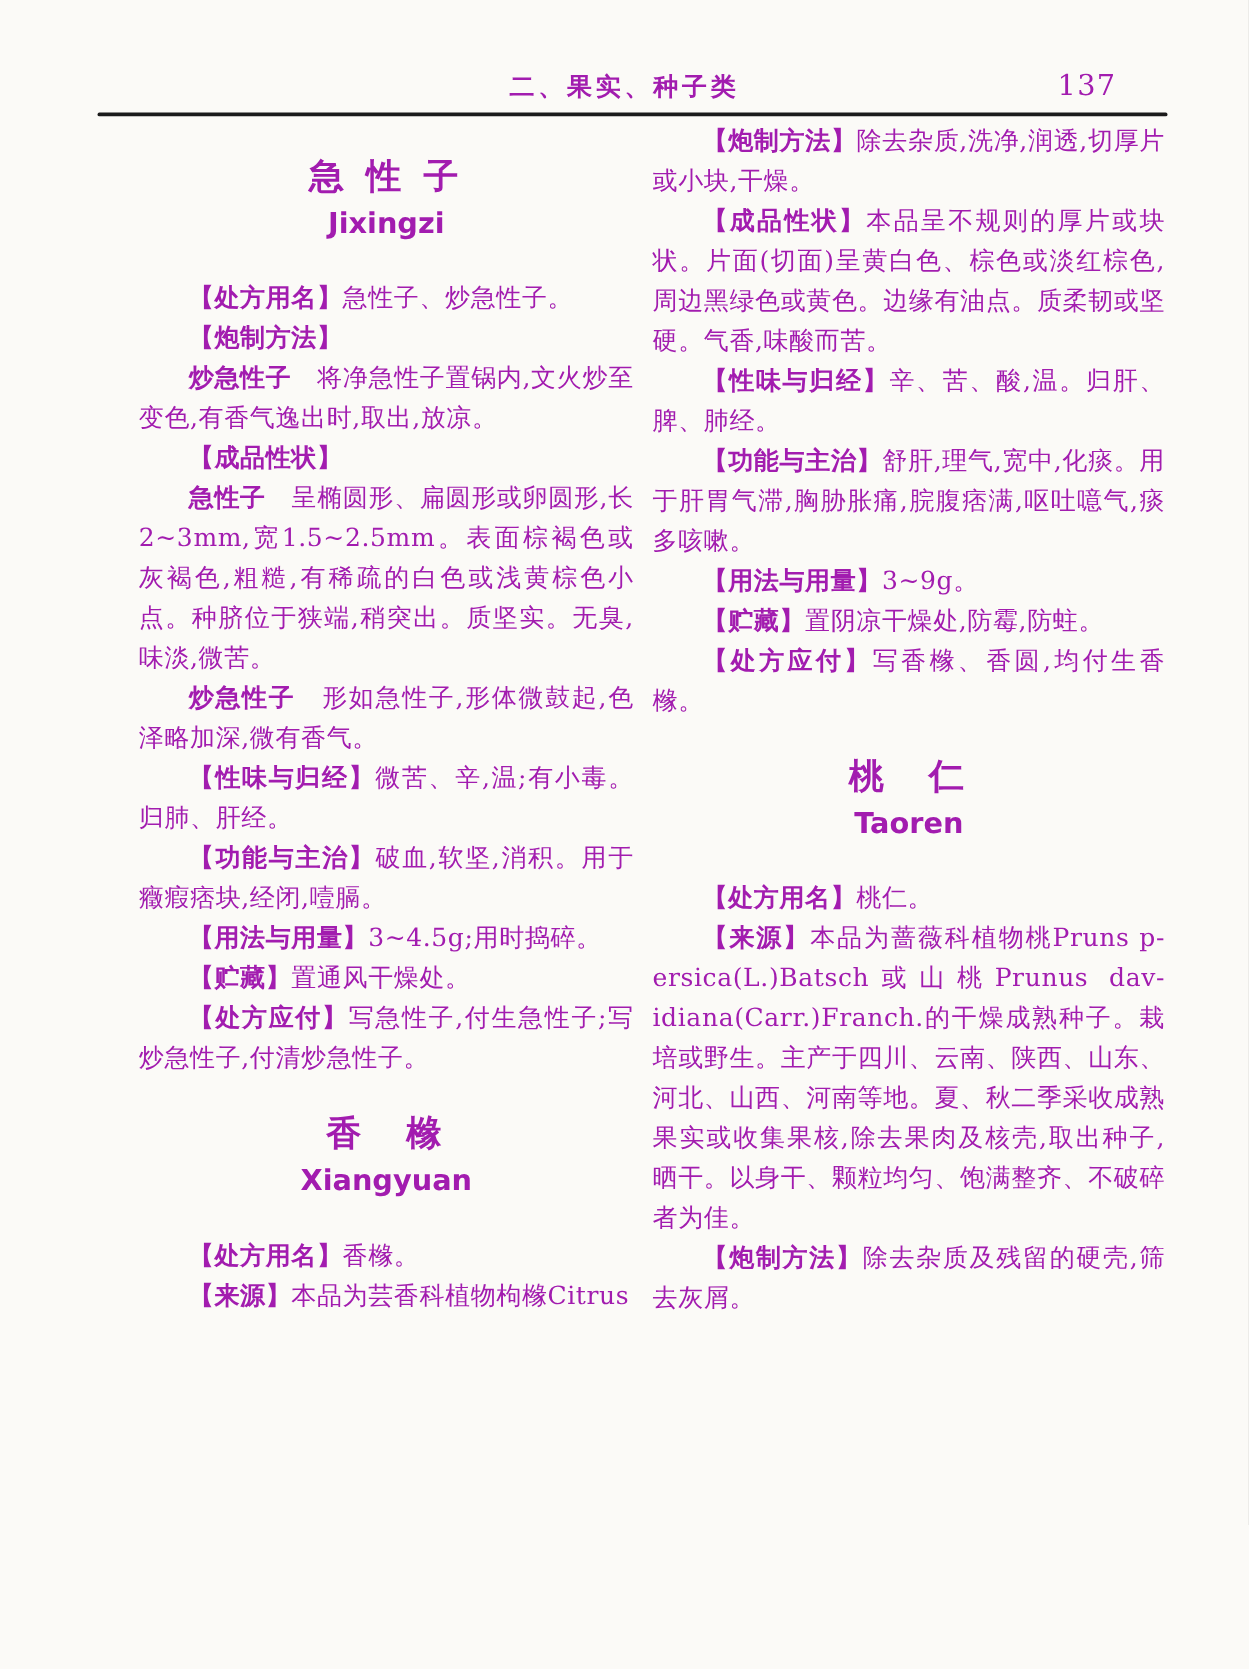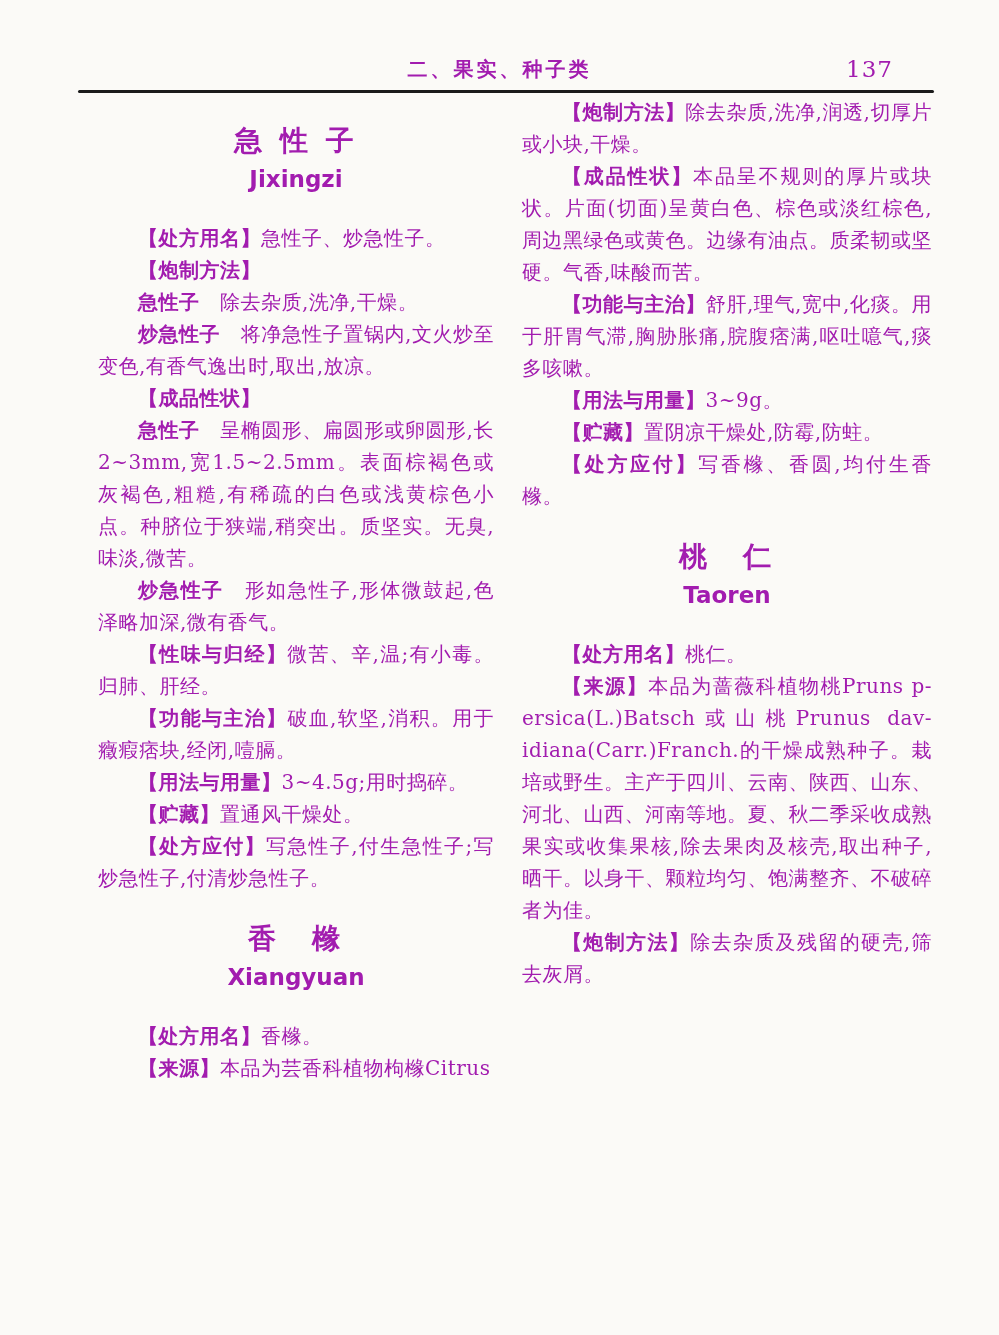--- a/index.html
+++ b/index.html
@@ -40,21 +40,21 @@
     left: 78px;
     width: 856px;
     height: 3px;
     background: #1b1b1b;
     border-radius: 2px;
   }
   .column {
     position: absolute;
     top: 96px;
   }
-  .col-left  { left: 98px;  width: 396px; }
+  .col-left  { left: 111px;  width: 396px; }
   .col-right { left: 522px; width: 410px; }
 
   .blk-title {
     font-size: 28px;
     font-weight: 700;
     text-align: center;
     letter-spacing: 4px;
     margin: 26px 0 6px 0;
     font-family: "DejaVu Sans", "Liberation Sans", sans-serif;
   }
@@ -85,38 +85,38 @@
 <div class="page">
   <div class="running-head">二、果实、种子类</div>
   <div class="page-number">137</div>
   <div class="head-rule"></div>
 
   <div id="col-left" class="column col-left">
       <div class="blk-title">急 性 子</div>
       <div class="blk-pinyin">Jixingzi</div>
       <div class="blk-para"><b>【处方用名】</b>急性子、炒急性子。</div>
       <div class="blk-para"><b>【炮制方法】</b></div>
-      <div class="blk-para"><b>急性子</b>　除去杂质,洗净,干燥。</div>
       <div class="blk-para"><b>炒急性子</b>　将净急性子置锅内,文火炒至变色,有香气逸出时,取出,放凉。</div>
       <div class="blk-para"><b>【成品性状】</b></div>
       <div class="blk-para"><b>急性子</b>　呈椭圆形、扁圆形或卵圆形,长2~3mm,宽1.5~2.5mm。表面棕褐色或灰褐色,粗糙,有稀疏的白色或浅黄棕色小点。种脐位于狭端,稍突出。质坚实。无臭,味淡,微苦。</div>
       <div class="blk-para"><b>炒急性子</b>　形如急性子,形体微鼓起,色泽略加深,微有香气。</div>
       <div class="blk-para"><b>【性味与归经】</b>微苦、辛,温;有小毒。归肺、肝经。</div>
       <div class="blk-para"><b>【功能与主治】</b>破血,软坚,消积。用于癥瘕痞块,经闭,噎膈。</div>
       <div class="blk-para"><b>【用法与用量】</b>3~4.5g;用时捣碎。</div>
       <div class="blk-para"><b>【贮藏】</b>置通风干燥处。</div>
       <div class="blk-para"><b>【处方应付】</b>写急性子,付生急性子;写炒急性子,付清炒急性子。</div>
       <div class="blk-title">香　橼</div>
       <div class="blk-pinyin">Xiangyuan</div>
       <div class="blk-para"><b>【处方用名】</b>香橼。</div>
       <div class="blk-para"><b>【来源】</b>本品为芸香科植物枸橼Citrus</div>
     </div>
   <div id="col-right" class="column col-right">
       <div class="blk-para"><b>【炮制方法】</b>除去杂质,洗净,润透,切厚片或小块,干燥。</div>
       <div class="blk-para"><b>【成品性状】</b>本品呈不规则的厚片或块状。片面(切面)呈黄白色、棕色或淡红棕色,周边黑绿色或黄色。边缘有油点。质柔韧或坚硬。气香,味酸而苦。</div>
+      <div class="blk-para"><b>【性味与归经】</b>辛、苦、酸,温。归肝、脾、肺经。</div>
       <div class="blk-para"><b>【功能与主治】</b>舒肝,理气,宽中,化痰。用于肝胃气滞,胸胁胀痛,脘腹痞满,呕吐噫气,痰多咳嗽。</div>
       <div class="blk-para"><b>【用法与用量】</b>3~9g。</div>
       <div class="blk-para"><b>【贮藏】</b>置阴凉干燥处,防霉,防蛀。</div>
       <div class="blk-para"><b>【处方应付】</b>写香橼、香圆,均付生香橼。</div>
       <div class="blk-title">桃　仁</div>
       <div class="blk-pinyin">Taoren</div>
       <div class="blk-para"><b>【处方用名】</b>桃仁。</div>
       <div class="blk-para"><b>【来源】</b>本品为蔷薇科植物桃Pruns p-ersica(L.)Batsch或山桃Prunus dav-idiana(Carr.)Franch.的干燥成熟种子。栽培或野生。主产于四川、云南、陕西、山东、河北、山西、河南等地。夏、秋二季采收成熟果实或收集果核,除去果肉及核壳,取出种子,晒干。以身干、颗粒均匀、饱满整齐、不破碎者为佳。</div>
       <div class="blk-para"><b>【炮制方法】</b>除去杂质及残留的硬壳,筛去灰屑。</div>
     </div>

